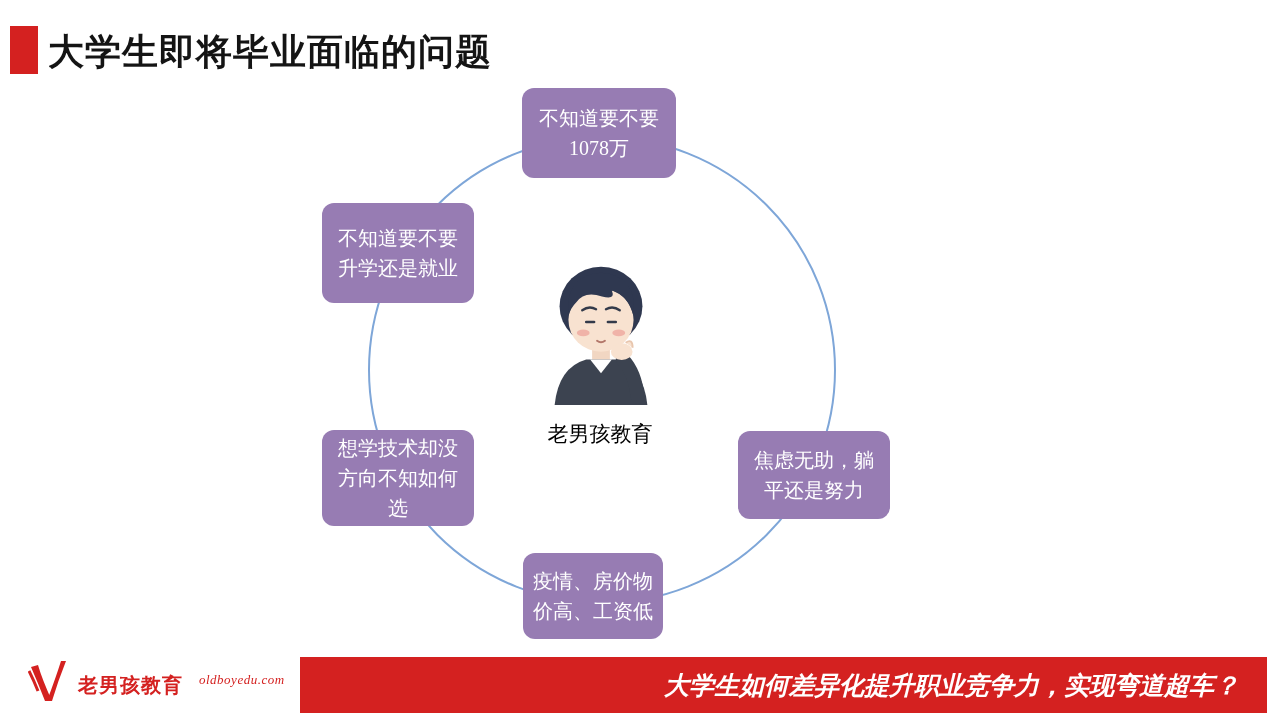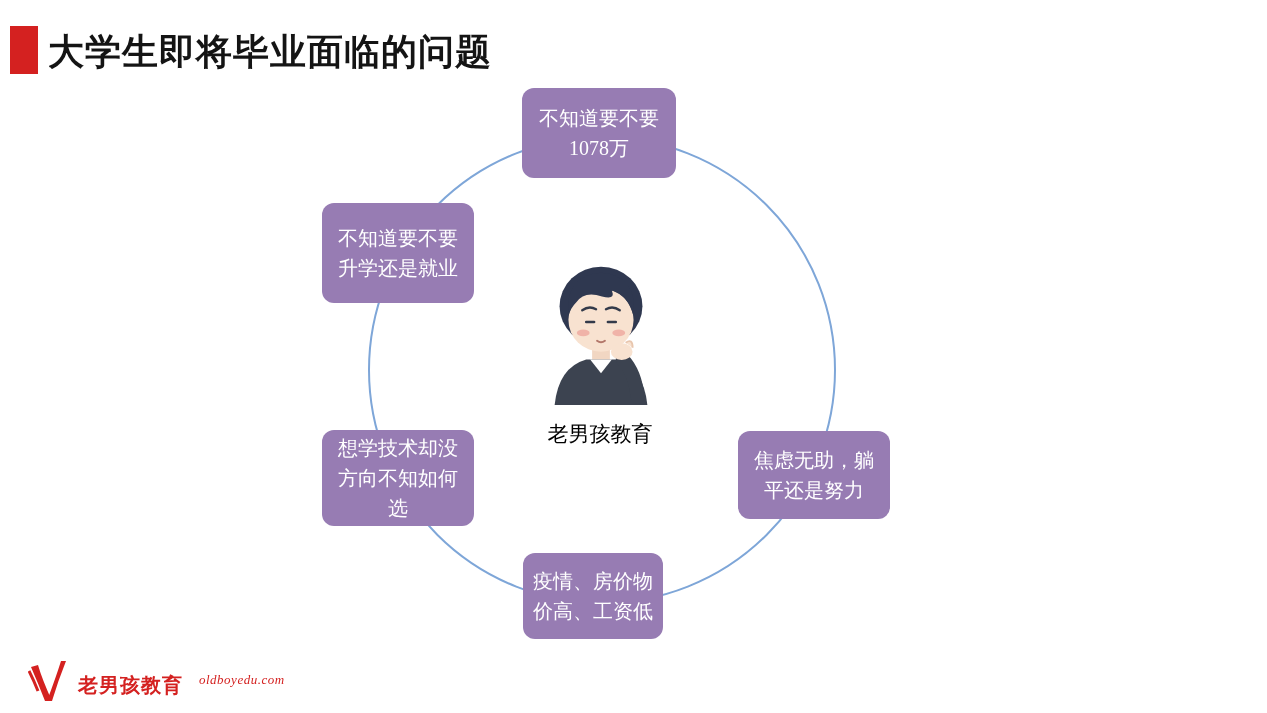--- a/index.html
+++ b/index.html
@@ -174,15 +174,16 @@
           <path d="M3 6 Q10 22 17 40 L24 40 Q14 18 10 4 Z" fill="#d42120"></path>
           <path d="M38 0 Q30 20 24 40 L19 40 Q28 16 33 0 Z" fill="#d42120"></path>
           <path d="M1 10 Q6 20 10 30" stroke="#d42120" stroke-width="3" fill="none"></path>
         </svg>
         <div class="logo-text-col">
           <span class="logo-name">老男孩教育</span>
           <span class="logo-domain">oldboyedu.com</span>
         </div>
       </div>
     </div>
+    <div class="footer-banner">大学生如何差异化提升职业竞争力，实现弯道超车？</div>
   </div>
 
 </div>
 
 </body></html>

